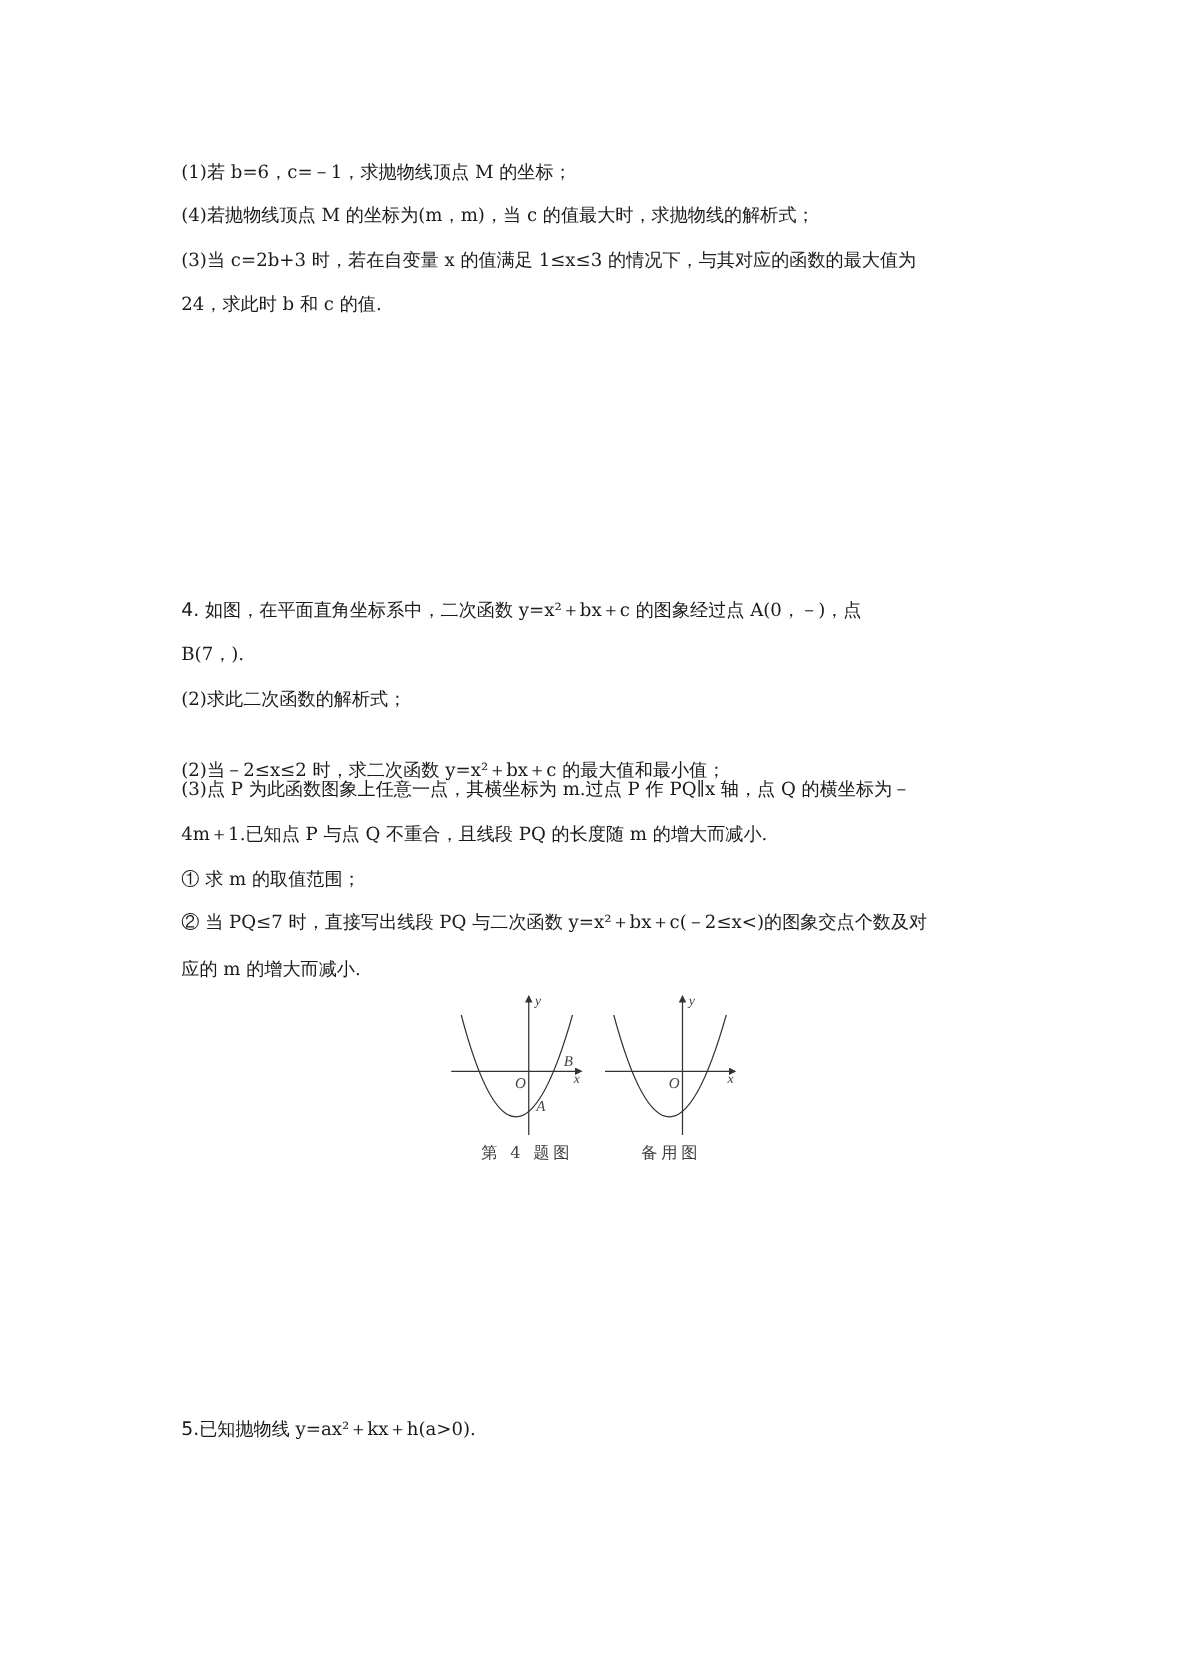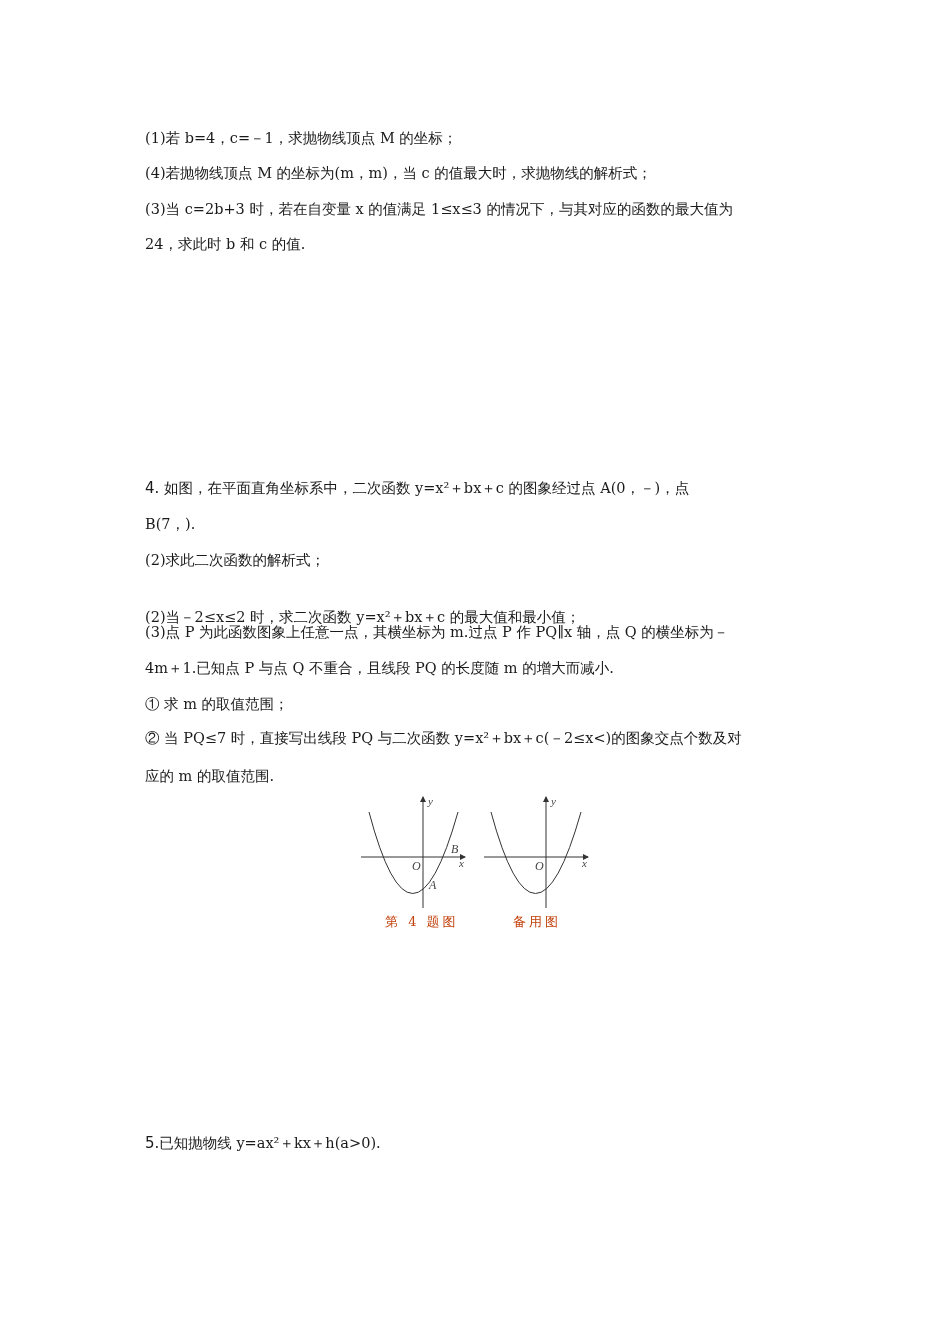--- a/index.html
+++ b/index.html
@@ -1,46 +1,46 @@
 <!DOCTYPE html>
 <html><head>
 <meta charset="utf-8">
 <style>
   html, body { margin: 0; padding: 0; background: #ffffff; }
   body { width: 950px; height: 1344px; position: relative; overflow: hidden;
          font-family: "DejaVu Serif", "Liberation Serif", serif; color: #1a1a1a; }
   .line { position: absolute; left: 145px; font-size: 14.5px; line-height: 20px; white-space: nowrap; }
   .qnum { font-family: "DejaVu Sans", sans-serif; font-size: 15px; }
   .figure { position: absolute; left: 355px; top: 790px; width: 250px; height: 150px; }
-  .caption { position: absolute; font-size: 13px; color: #c2410c; letter-spacing: 3px;
+  .caption { position: absolute; font-size: 13px; color: #404040; letter-spacing: 3px;
              font-family: "DejaVu Serif", serif; }
   .lbl { position: absolute; font-family: "Liberation Serif", serif; font-style: italic; font-size: 11px; color: #444; }
 </style>
 </head>
 <body>
 
 <div>
-  <div class="line" style="top:128px">(1)若 b=4，c=－1，求抛物线顶点 M 的坐标；</div>
+  <div class="line" style="top:128px">(1)若 b=6，c=－1，求抛物线顶点 M 的坐标；</div>
   <div class="line" style="top:163px">(4)若抛物线顶点 M 的坐标为(m，m)，当 c 的值最大时，求抛物线的解析式；</div>
   <div class="line" style="top:199px">(3)当 c=2b+3 时，若在自变量 x 的值满足 1≤x≤3 的情况下，与其对应的函数的最大值为</div>
   <div class="line" style="top:234px">24，求此时 b 和 c 的值.</div>
 </div>
 
 <div>
   <div class="line" style="top:478px">
     <span class="qnum">4.</span><span> 如图，在平面直角坐标系中，二次函数 y=x²＋bx＋c 的图象经过点 A(0，－)，点</span>
   </div>
   <div class="line" style="top:514px">B(7，).</div>
   <div class="line" style="top:550px">(2)求此二次函数的解析式；</div>
   <div class="line" style="top:607px">(2)当－2≤x≤2 时，求二次函数 y=x²＋bx＋c 的最大值和最小值；</div>
   <div class="line" style="top:622px">(3)点 P 为此函数图象上任意一点，其横坐标为 m.过点 P 作 PQ∥x 轴，点 Q 的横坐标为－</div>
   <div class="line" style="top:658px">4m＋1.已知点 P 与点 Q 不重合，且线段 PQ 的长度随 m 的增大而减小.</div>
   <div class="line" style="top:694px">① 求 m 的取值范围；</div>
   <div class="line" style="top:728px">② 当 PQ≤7 时，直接写出线段 PQ 与二次函数 y=x²＋bx＋c(－2≤x&lt;)的图象交点个数及对</div>
-  <div class="line" style="top:766px">应的 m 的取值范围.</div>
+  <div class="line" style="top:766px">应的 m 的增大而减小.</div>
 
   <div class="figure">
     <svg width="250" height="150" viewBox="355 790 250 150">
       <defs>
         <marker id="arr" markerWidth="6" markerHeight="6" refX="5" refY="3" orient="auto">
           <path d="M0,0 L6,3 L0,6 z" fill="#333"></path>
         </marker>
       </defs>
 
       <line x1="361" y1="857" x2="465" y2="857" stroke="#333" stroke-width="1" marker-end="url(#arr)"></line>

